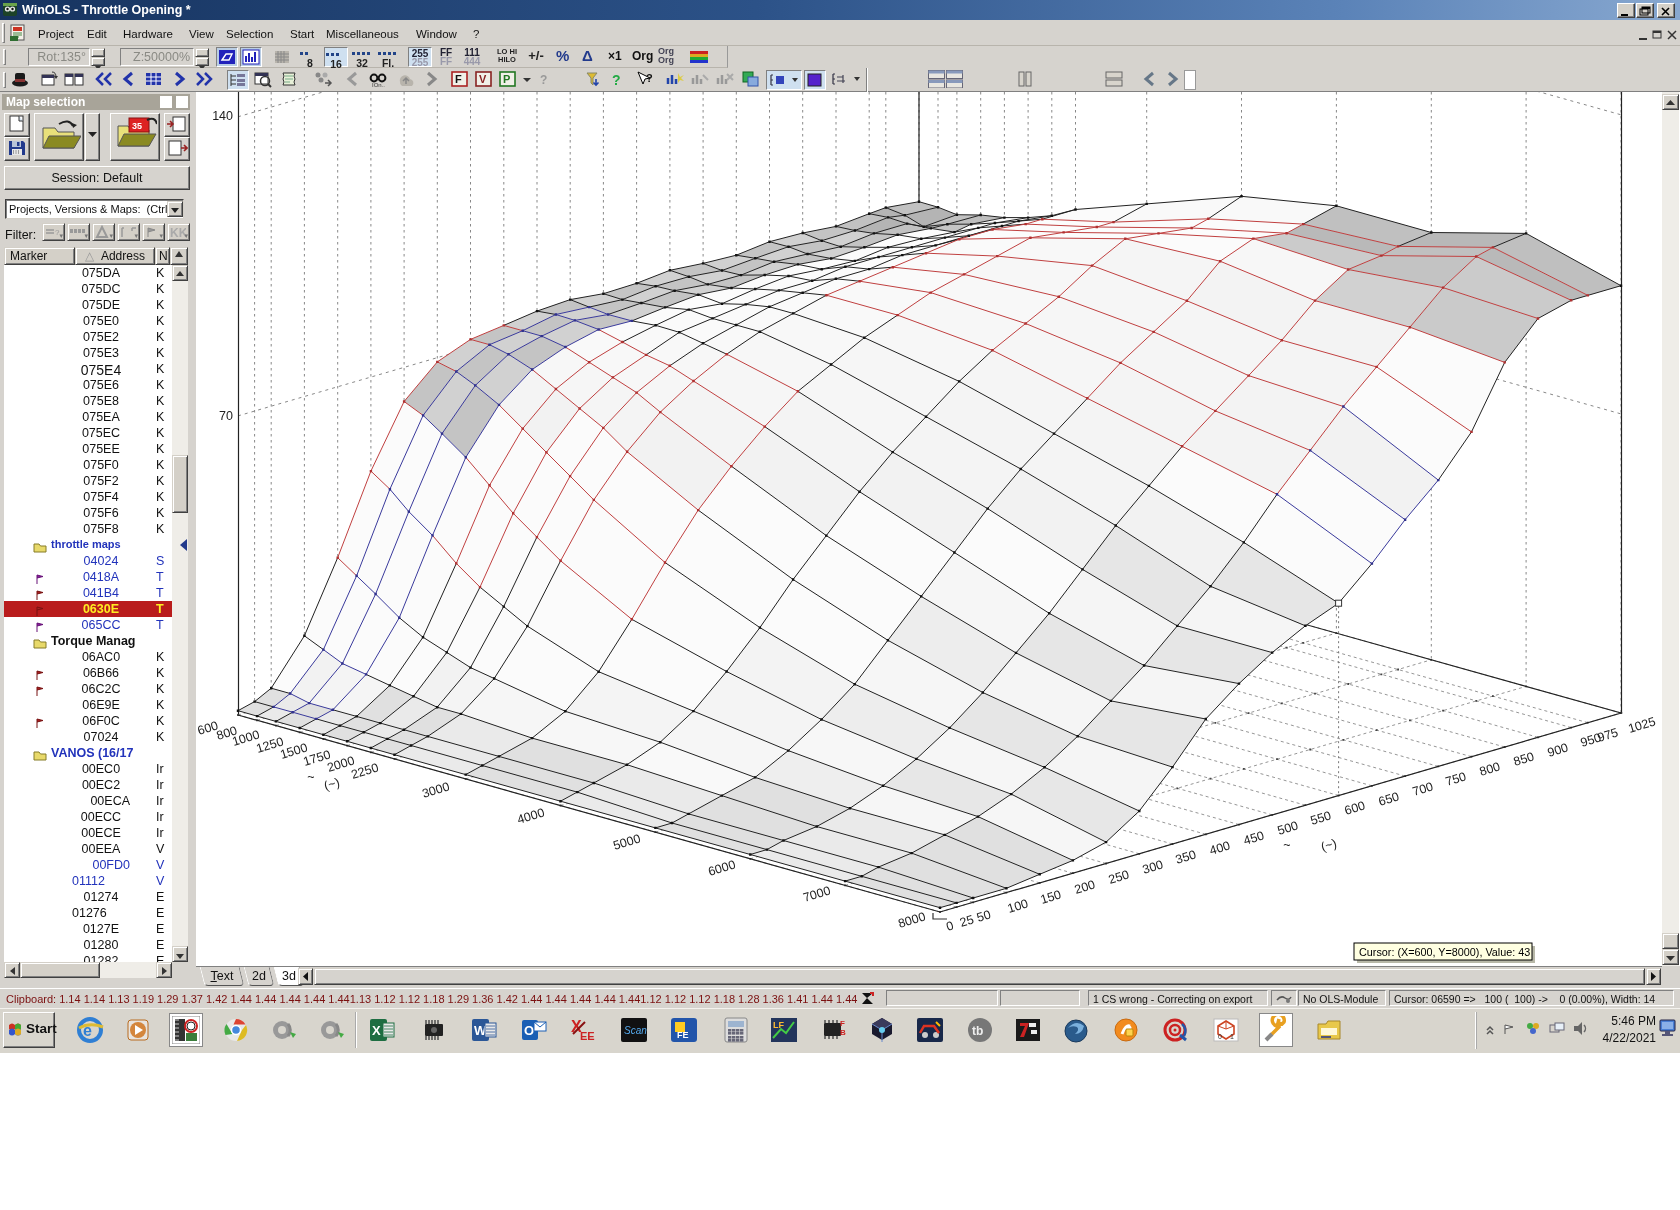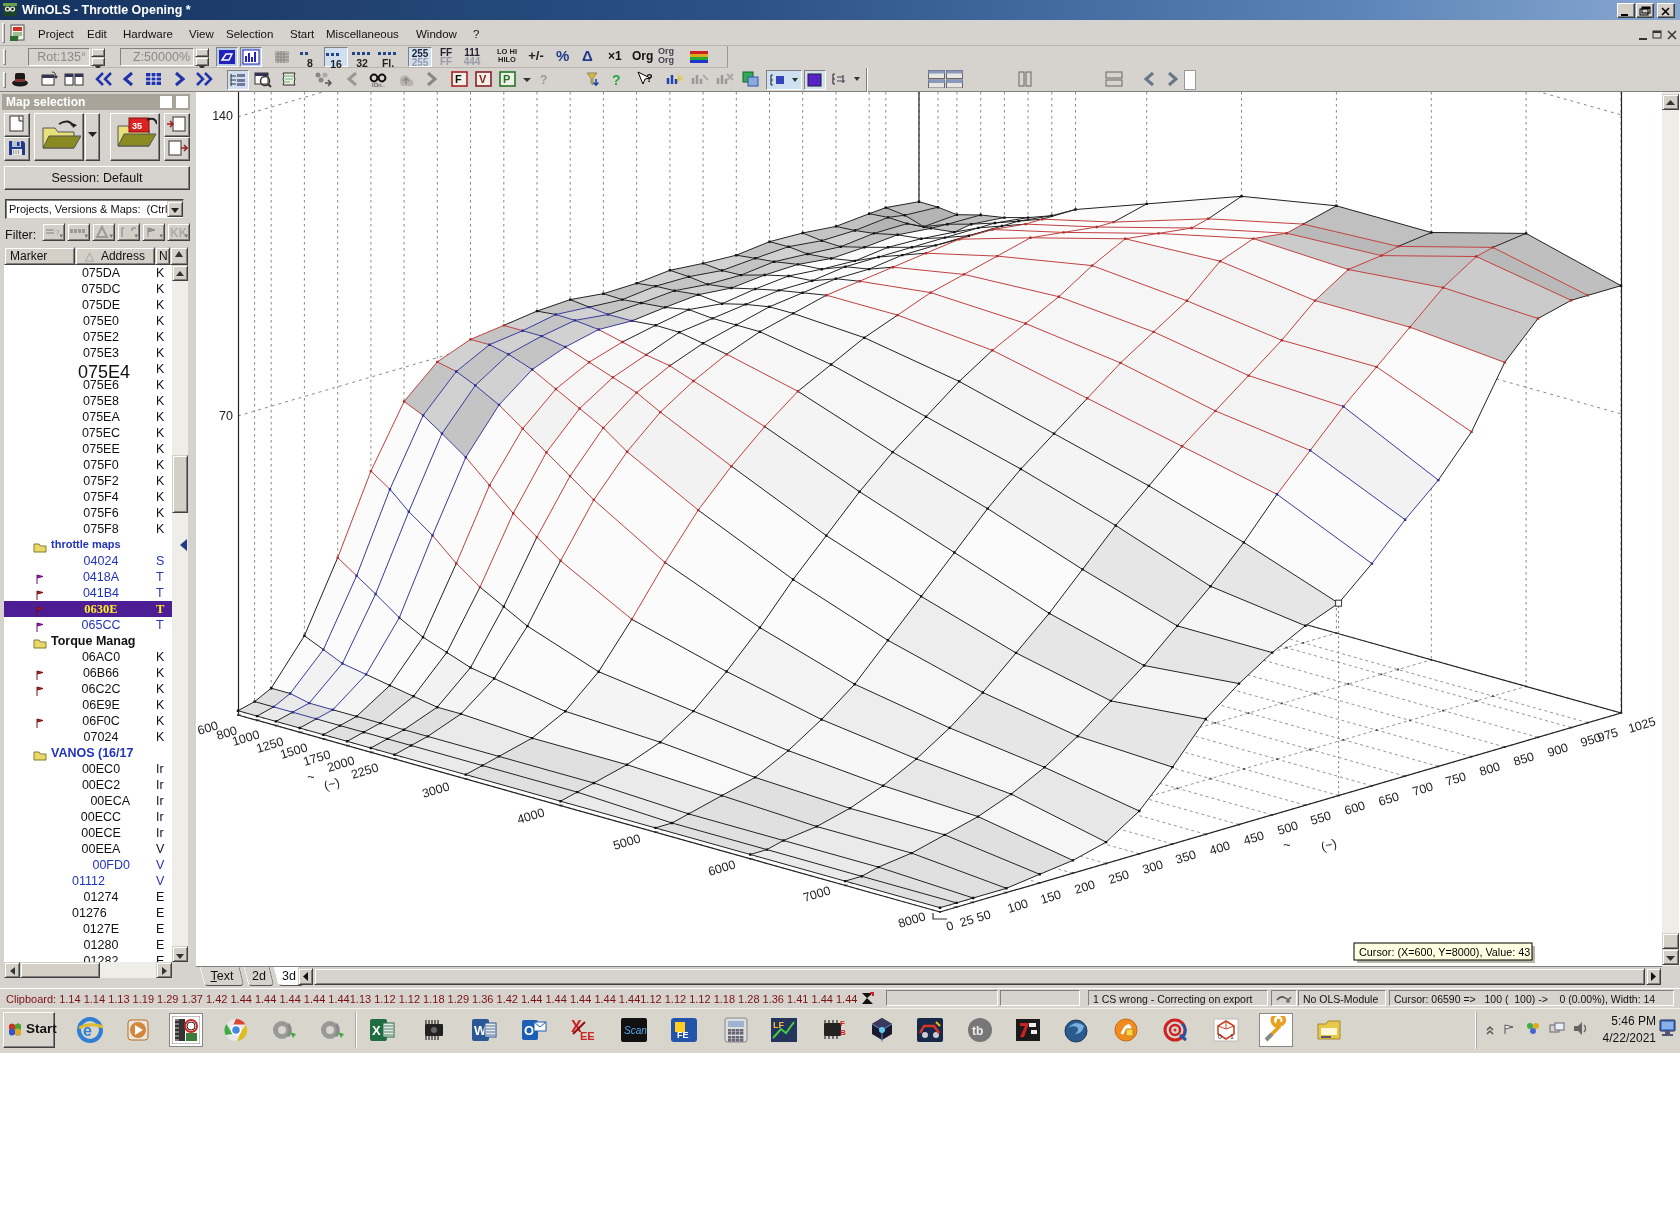--- a/index.html
+++ b/index.html
@@ -380,21 +380,21 @@
     </div>
 <div class="abs" style="left:0;top:64px;width:168px;height:16px;">
       <span class="abs" style="left:68px;top:1px;width:58px;text-align:center;color:#111;font-size:12.5px">075E2</span>
       <span class="abs" style="left:152px;top:1px;color:#111;font-size:12.5px">K</span>
     </div>
 <div class="abs" style="left:0;top:80px;width:168px;height:16px;">
       <span class="abs" style="left:68px;top:1px;width:58px;text-align:center;color:#111;font-size:12.5px">075E3</span>
       <span class="abs" style="left:152px;top:1px;color:#111;font-size:12.5px">K</span>
     </div>
 <div class="abs" style="left:0;top:96px;width:168px;height:16px;">
-      <span class="abs" style="left:68px;top:1px;width:58px;text-align:right;color:#111;font-size:18px">075E4</span>
+      <span class="abs" style="left:68px;top:1px;width:58px;text-align:center;color:#111;font-size:14px">075E4</span>
       <span class="abs" style="left:152px;top:1px;color:#111;font-size:12.5px">K</span>
     </div>
 <div class="abs" style="left:0;top:112px;width:168px;height:16px;">
       <span class="abs" style="left:68px;top:1px;width:58px;text-align:center;color:#111;font-size:12.5px">075E6</span>
       <span class="abs" style="left:152px;top:1px;color:#111;font-size:12.5px">K</span>
     </div>
 <div class="abs" style="left:0;top:128px;width:168px;height:16px;">
       <span class="abs" style="left:68px;top:1px;width:58px;text-align:center;color:#111;font-size:12.5px">075E8</span>
       <span class="abs" style="left:152px;top:1px;color:#111;font-size:12.5px">K</span>
     </div>
@@ -447,21 +447,21 @@
       <span class="abs" style="left:68px;top:1px;width:58px;text-align:center;color:#2233bb;font-size:12.5px">0418A</span>
       <span class="abs" style="left:152px;top:1px;color:#2233bb;font-size:12.5px">T</span>
     </div>
 <div class="abs" style="left:0;top:320px;width:168px;height:16px;">
       <span class="abs" style="left:31px;top:2px"><svg width="12" height="12" viewBox="0 0 12 12" style="">
           <path d="M2 11 V2 l6 1.5 -6 1.5" fill="#aa2222" stroke="#771111"></path>
         </svg></span>
       <span class="abs" style="left:68px;top:1px;width:58px;text-align:center;color:#2233bb;font-size:12.5px">041B4</span>
       <span class="abs" style="left:152px;top:1px;color:#2233bb;font-size:12.5px">T</span>
     </div>
-<div class="abs" style="left:0;top:336px;width:168px;height:16px;background:#4c1d95;font-family:Liberation Serif, serif;">
+<div class="abs" style="left:0;top:336px;width:168px;height:16px;background:#b91c1c;">
       <span class="abs" style="left:31px;top:2px"><svg width="12" height="12" viewBox="0 0 12 12" style="">
           <path d="M2 11 V2 l6 1.5 -6 1.5" fill="#aa2222" stroke="#771111"></path>
         </svg></span>
       <span class="abs" style="left:68px;top:1px;width:58px;text-align:center;font-weight:bold;color:#ffee22;font-size:12.5px">0630E</span>
       <span class="abs" style="left:152px;top:1px;font-weight:bold;color:#ffee22;font-size:12.5px">T</span>
     </div>
 <div class="abs" style="left:0;top:352px;width:168px;height:16px;">
       <span class="abs" style="left:31px;top:2px"><svg width="12" height="12" viewBox="0 0 12 12" style="">
           <path d="M2 11 V2 l6 1.5 -6 1.5" fill="#882299" stroke="#661177"></path>
         </svg></span>

